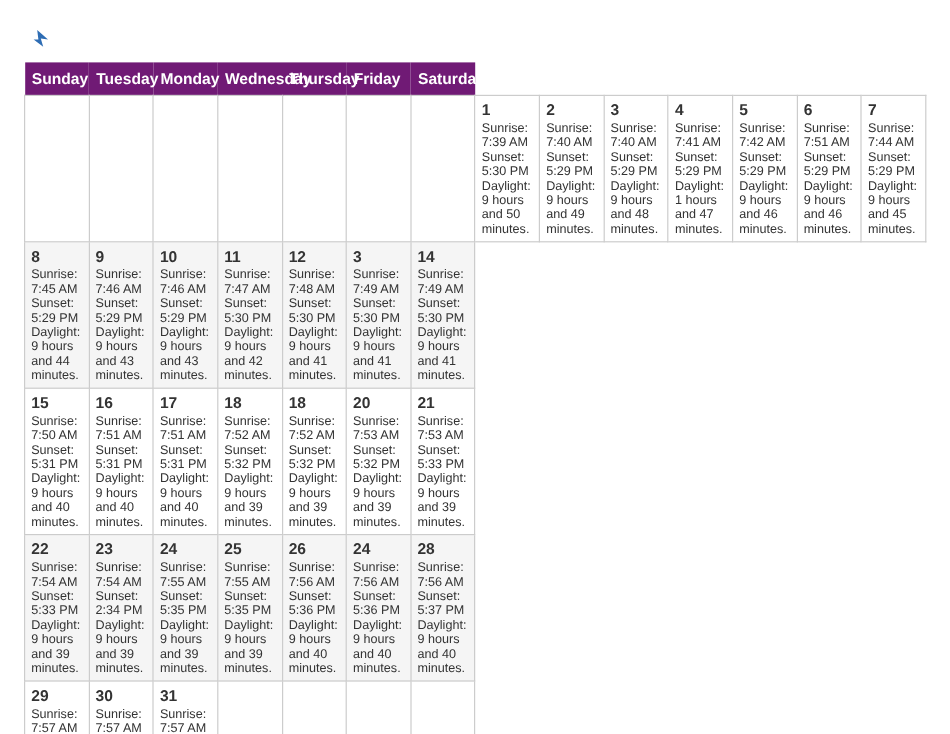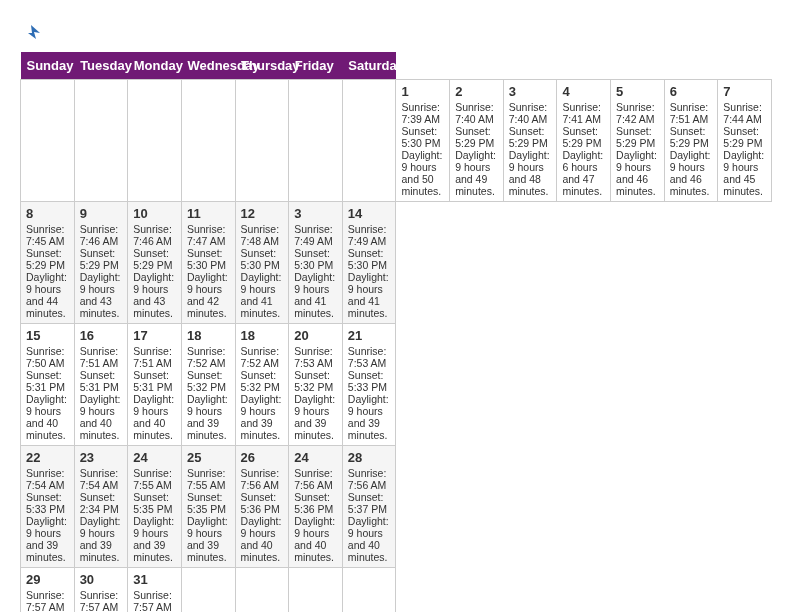--- a/index.html
+++ b/index.html
@@ -127,21 +127,21 @@
         <td>
         <span class="day-number">3</span>
         <span>Sunrise: 7:40 AM</span><br>
         <span>Sunset: 5:29 PM</span><br>
         <span>Daylight: 9 hours and 48 minutes.</span>
       </td>
         <td>
         <span class="day-number">4</span>
         <span>Sunrise: 7:41 AM</span><br>
         <span>Sunset: 5:29 PM</span><br>
-        <span>Daylight: 6 hours and 47 minutes.</span>
+        <span>Daylight: 1 hours and 47 minutes.</span>
       </td>
         <td>
         <span class="day-number">5</span>
         <span>Sunrise: 7:42 AM</span><br>
         <span>Sunset: 5:29 PM</span><br>
         <span>Daylight: 9 hours and 46 minutes.</span>
       </td>
         <td>
         <span class="day-number">6</span>
         <span>Sunrise: 7:51 AM</span><br>

